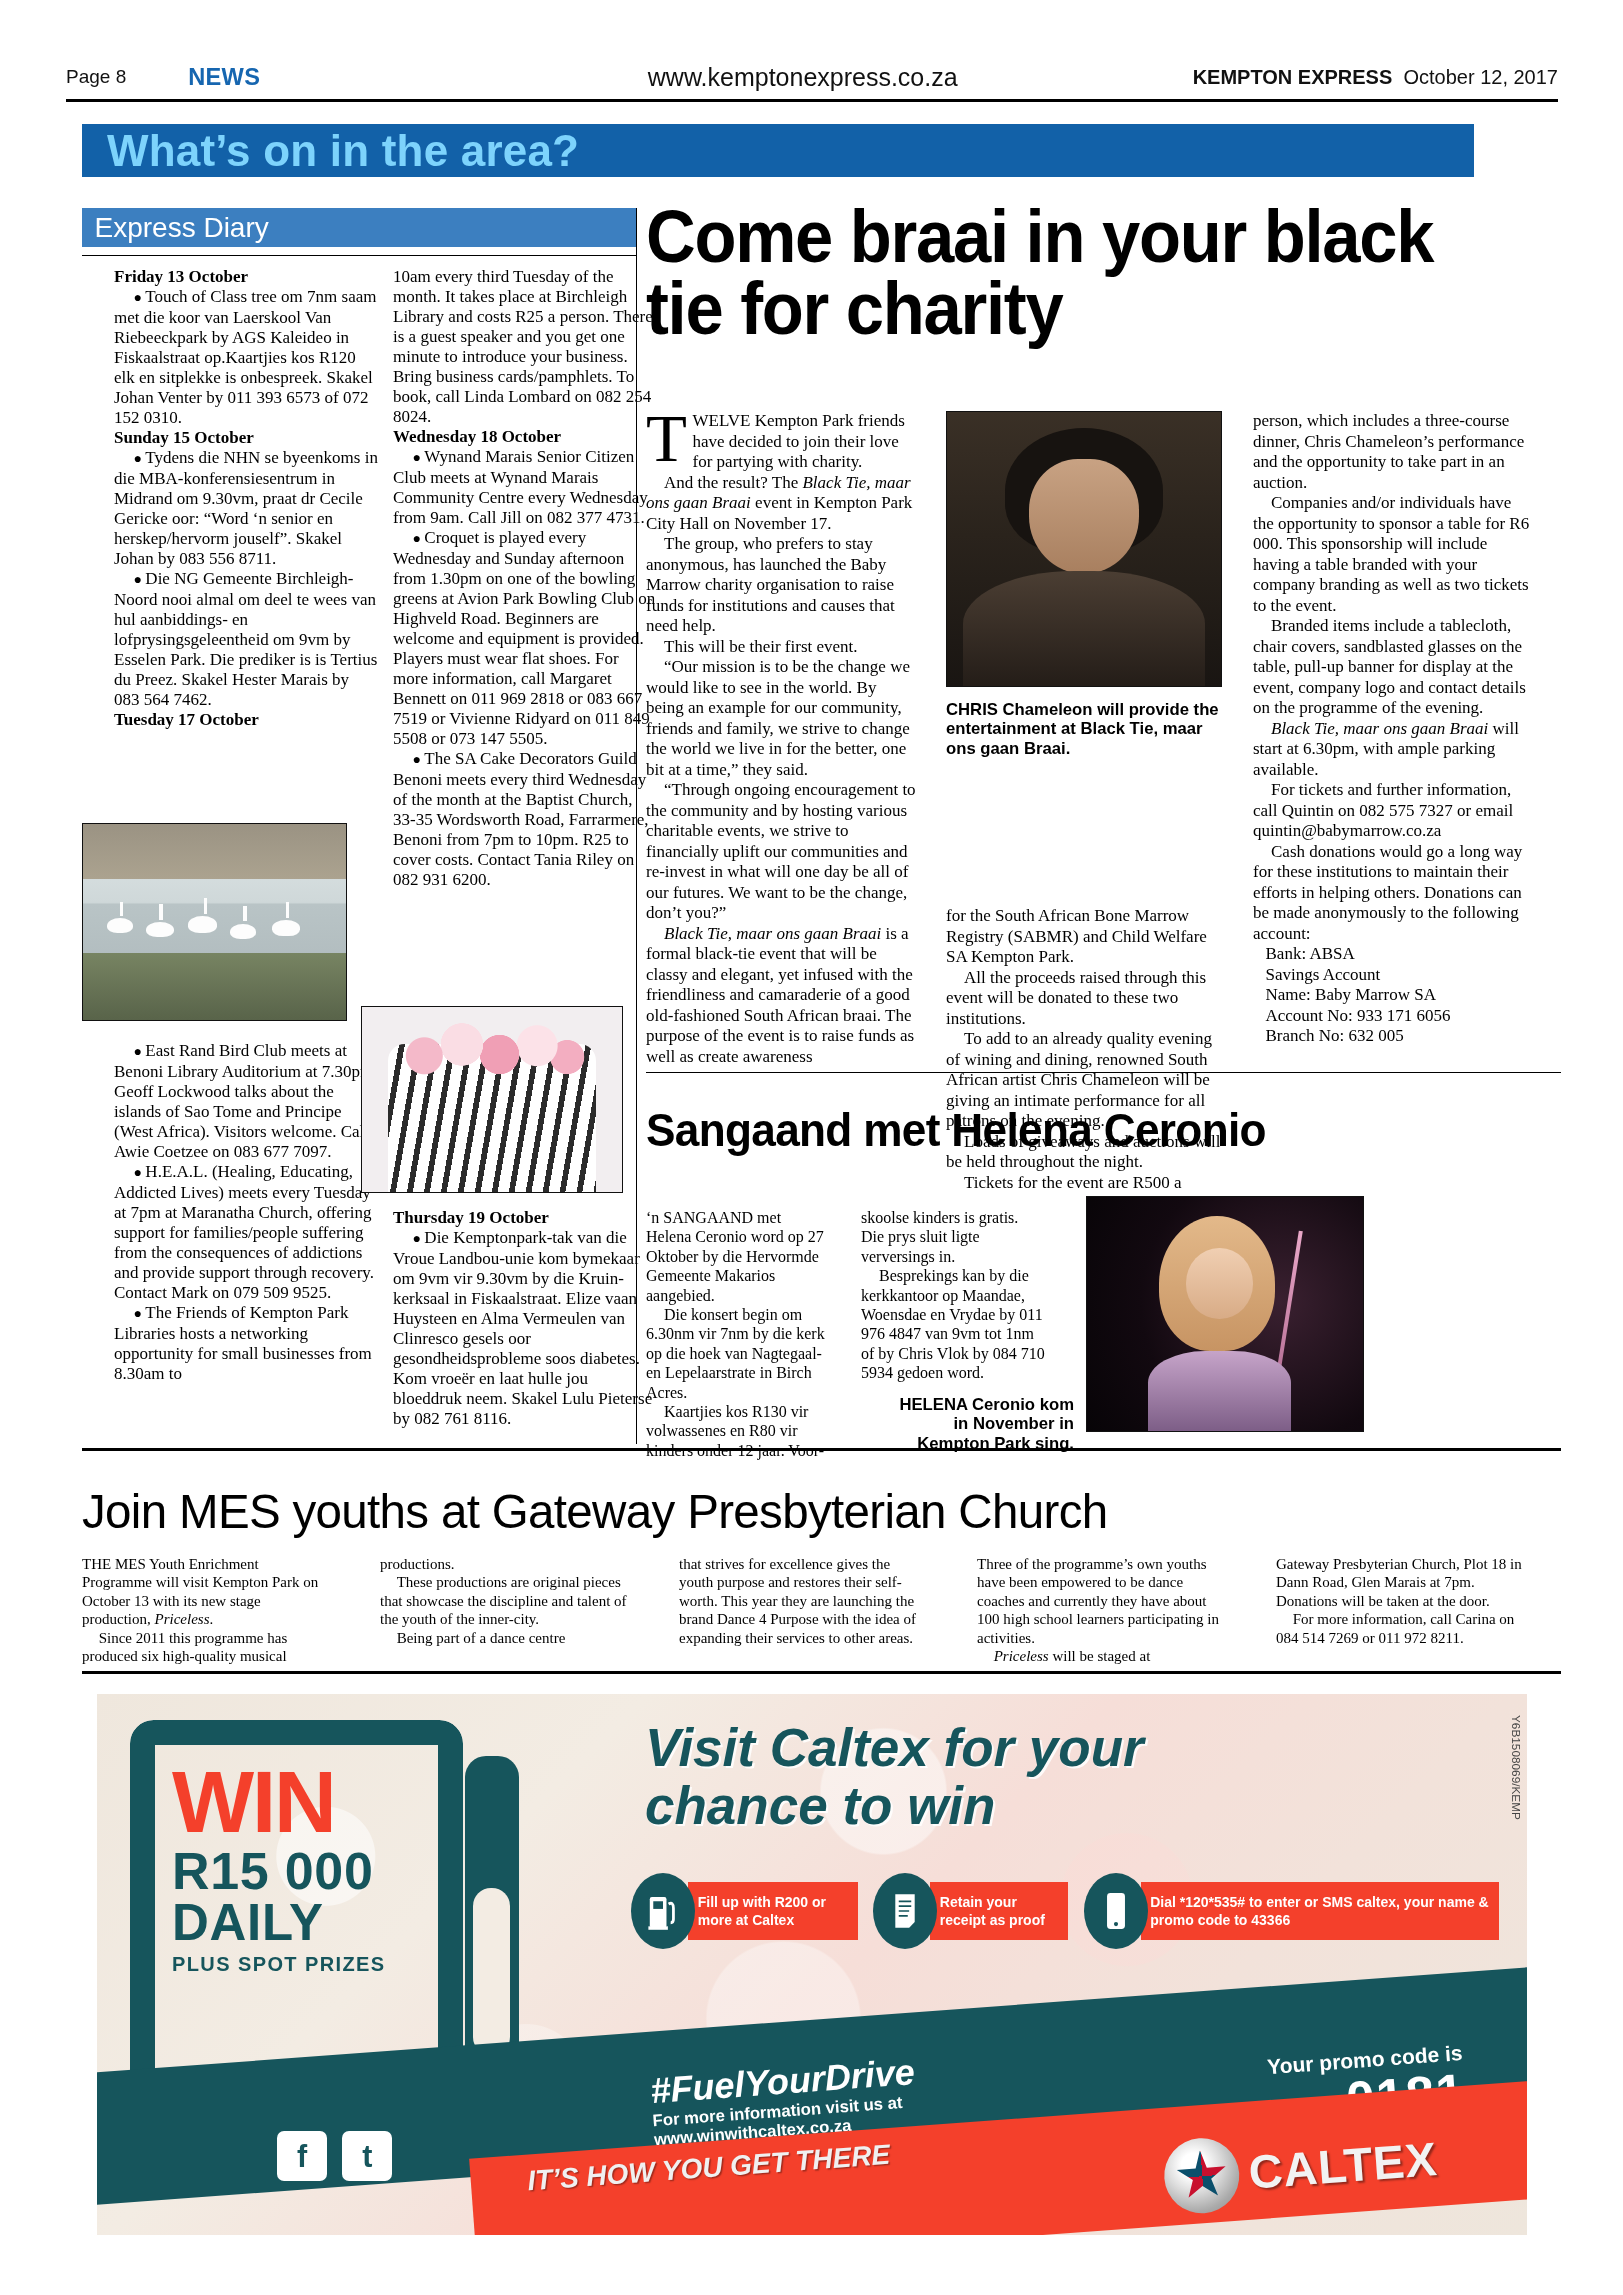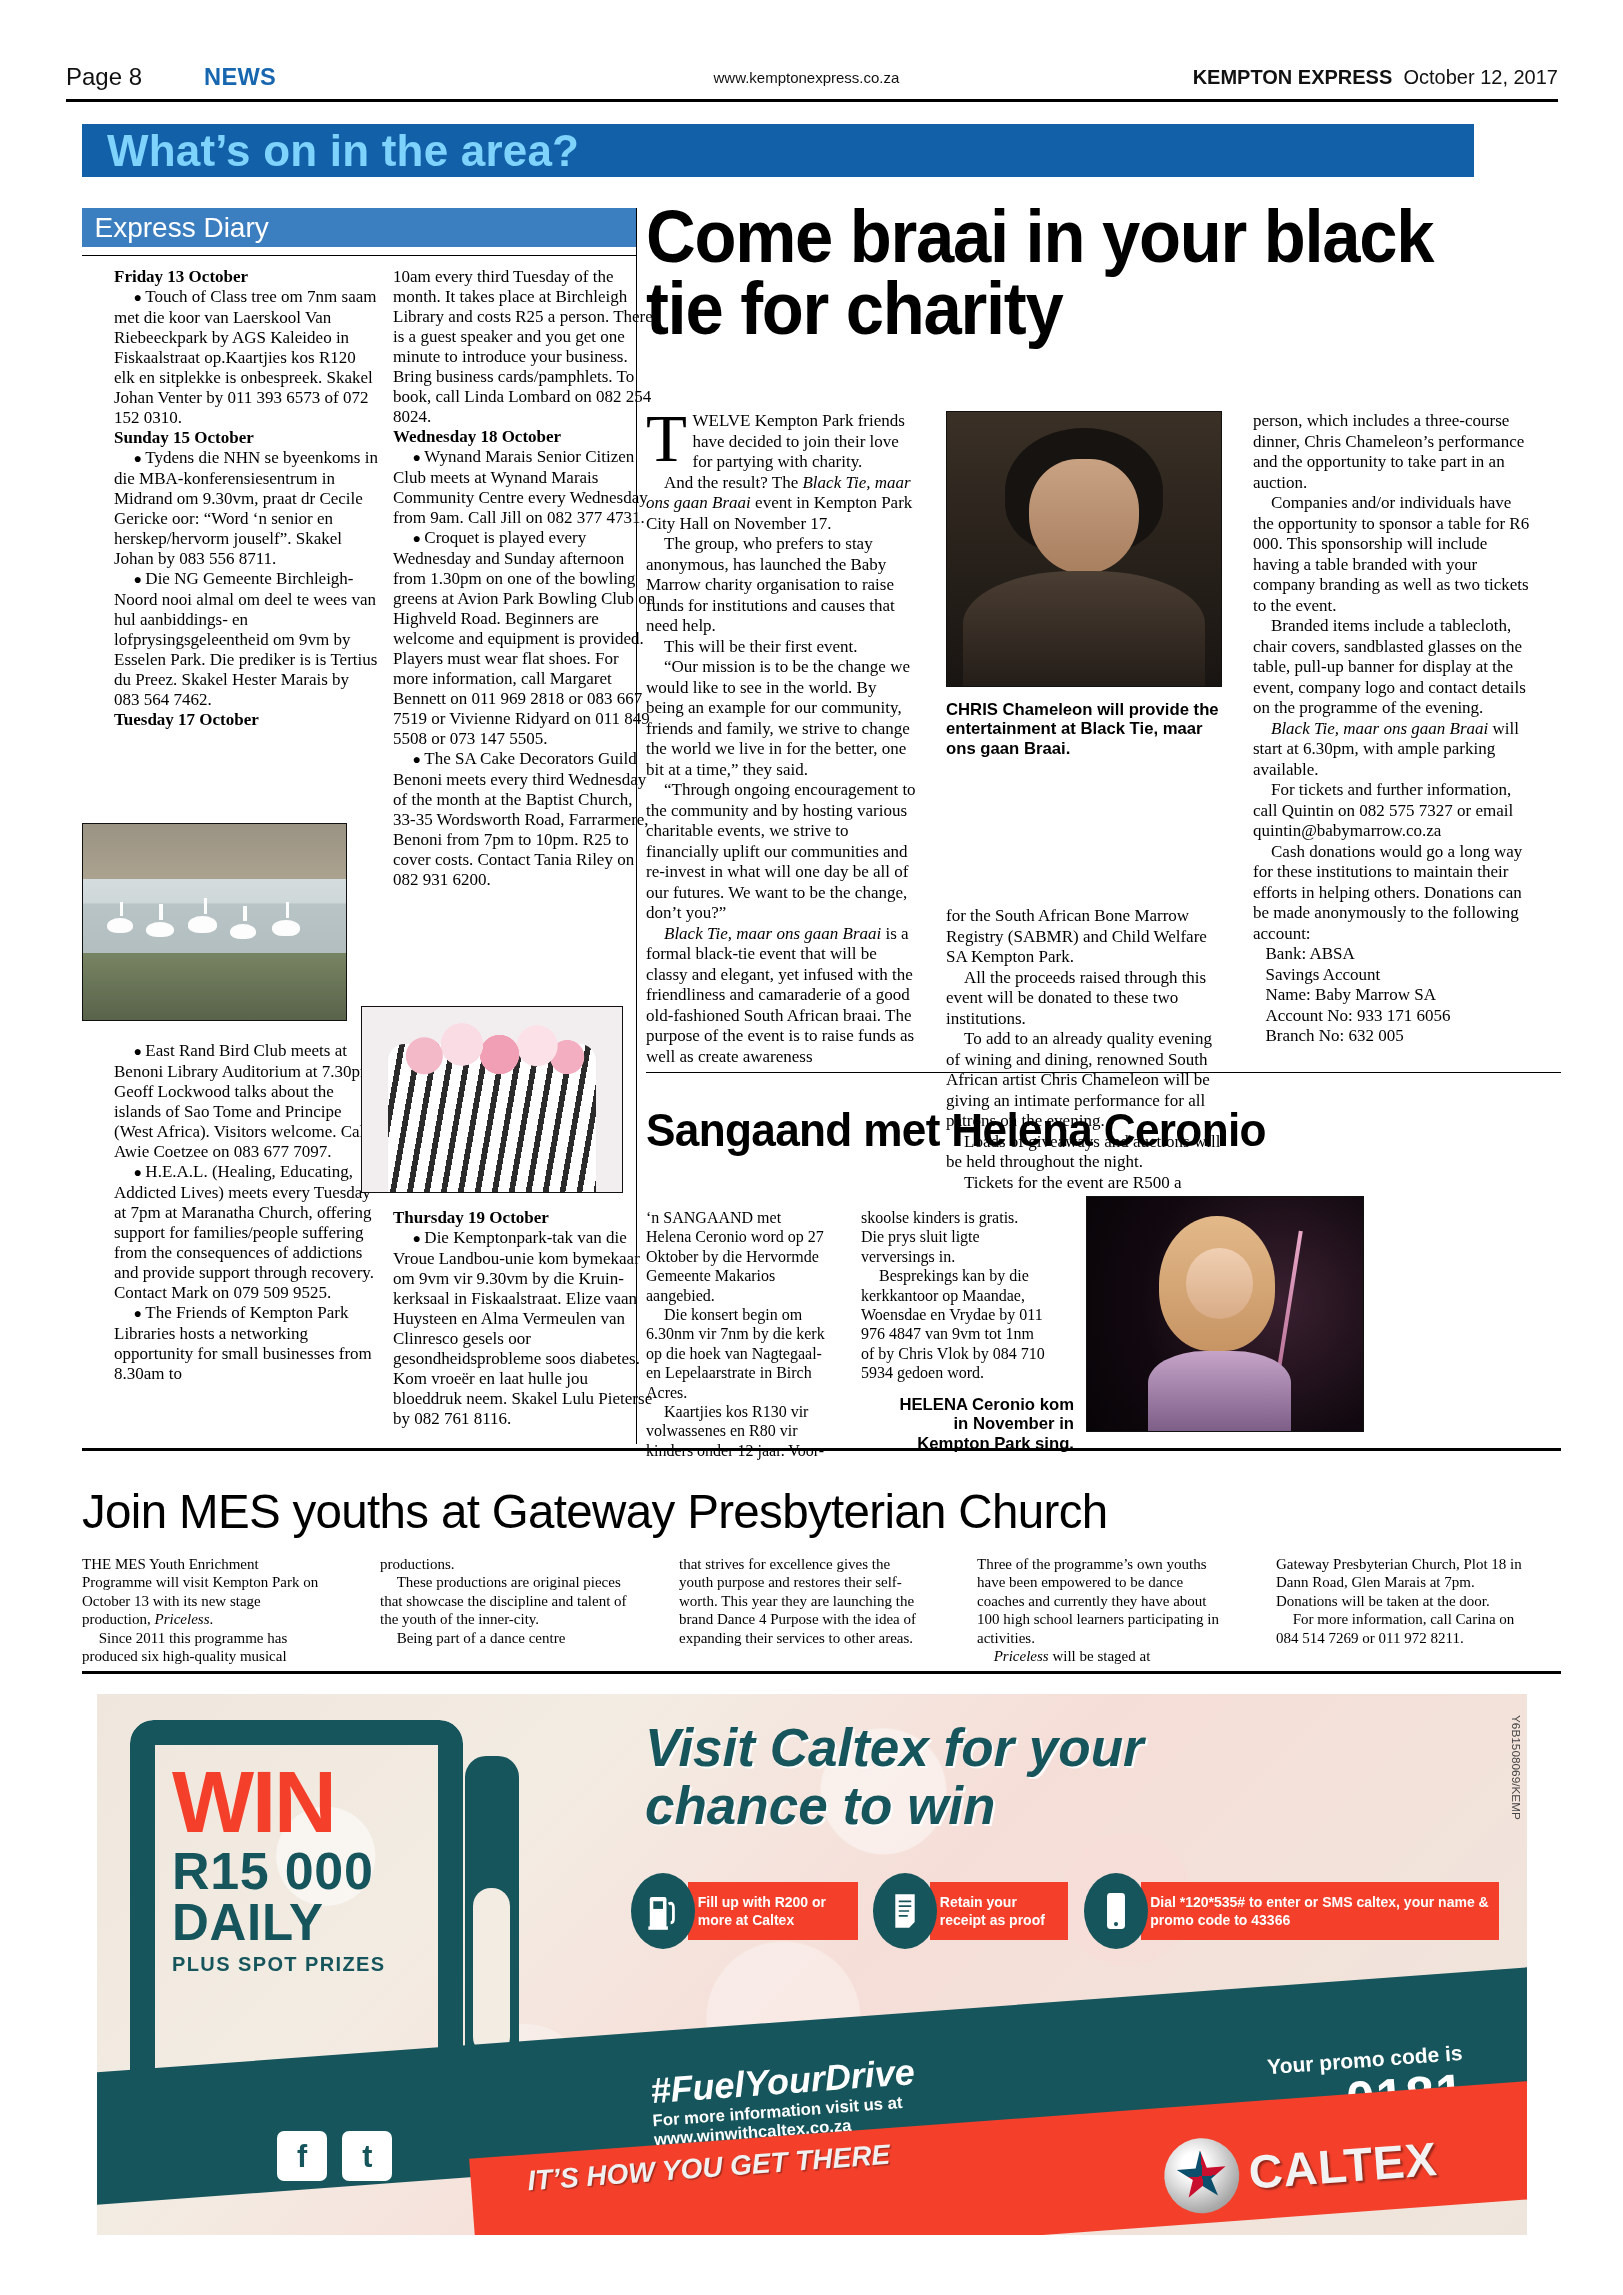--- a/index.html
+++ b/index.html
@@ -15,27 +15,27 @@
     background: #ffffff;
     overflow: hidden;
   }
 
   
   .masthead {
     position: absolute;
     left: 66px; top: 59px; width: 1492px; height: 36px;
     display: flex; align-items: center;
   }
-  .mh-page { font-family: "Liberation Sans", sans-serif; font-size: 24px; color: #111; }
+  .mh-page { font-family: "Liberation Sans", sans-serif; font-size: 19px; color: #111; }
   .mh-news {
     font-family: "Liberation Sans", sans-serif; font-weight: bold;
     font-size: 23.6px; color: #1666b0; margin-left: 62px; letter-spacing: 0.3px;
   }
   .mh-url {
-    font-family: "Liberation Sans", sans-serif; font-size: 15px; color: #111;
+    font-family: "Liberation Sans", sans-serif; font-size: 25px; color: #111;
     position: absolute; left: 50%; transform: translateX(-53%);
   }
   .mh-right {
     font-family: "Liberation Sans", sans-serif; font-size: 20px; color: #111;
     position: absolute; right: 0;
   }
   .mh-right b { font-weight: bold; }
   .mh-rule {
     position: absolute; left: 66px; top: 99px; width: 1492px; height: 2.8px; background: #000;
   }

